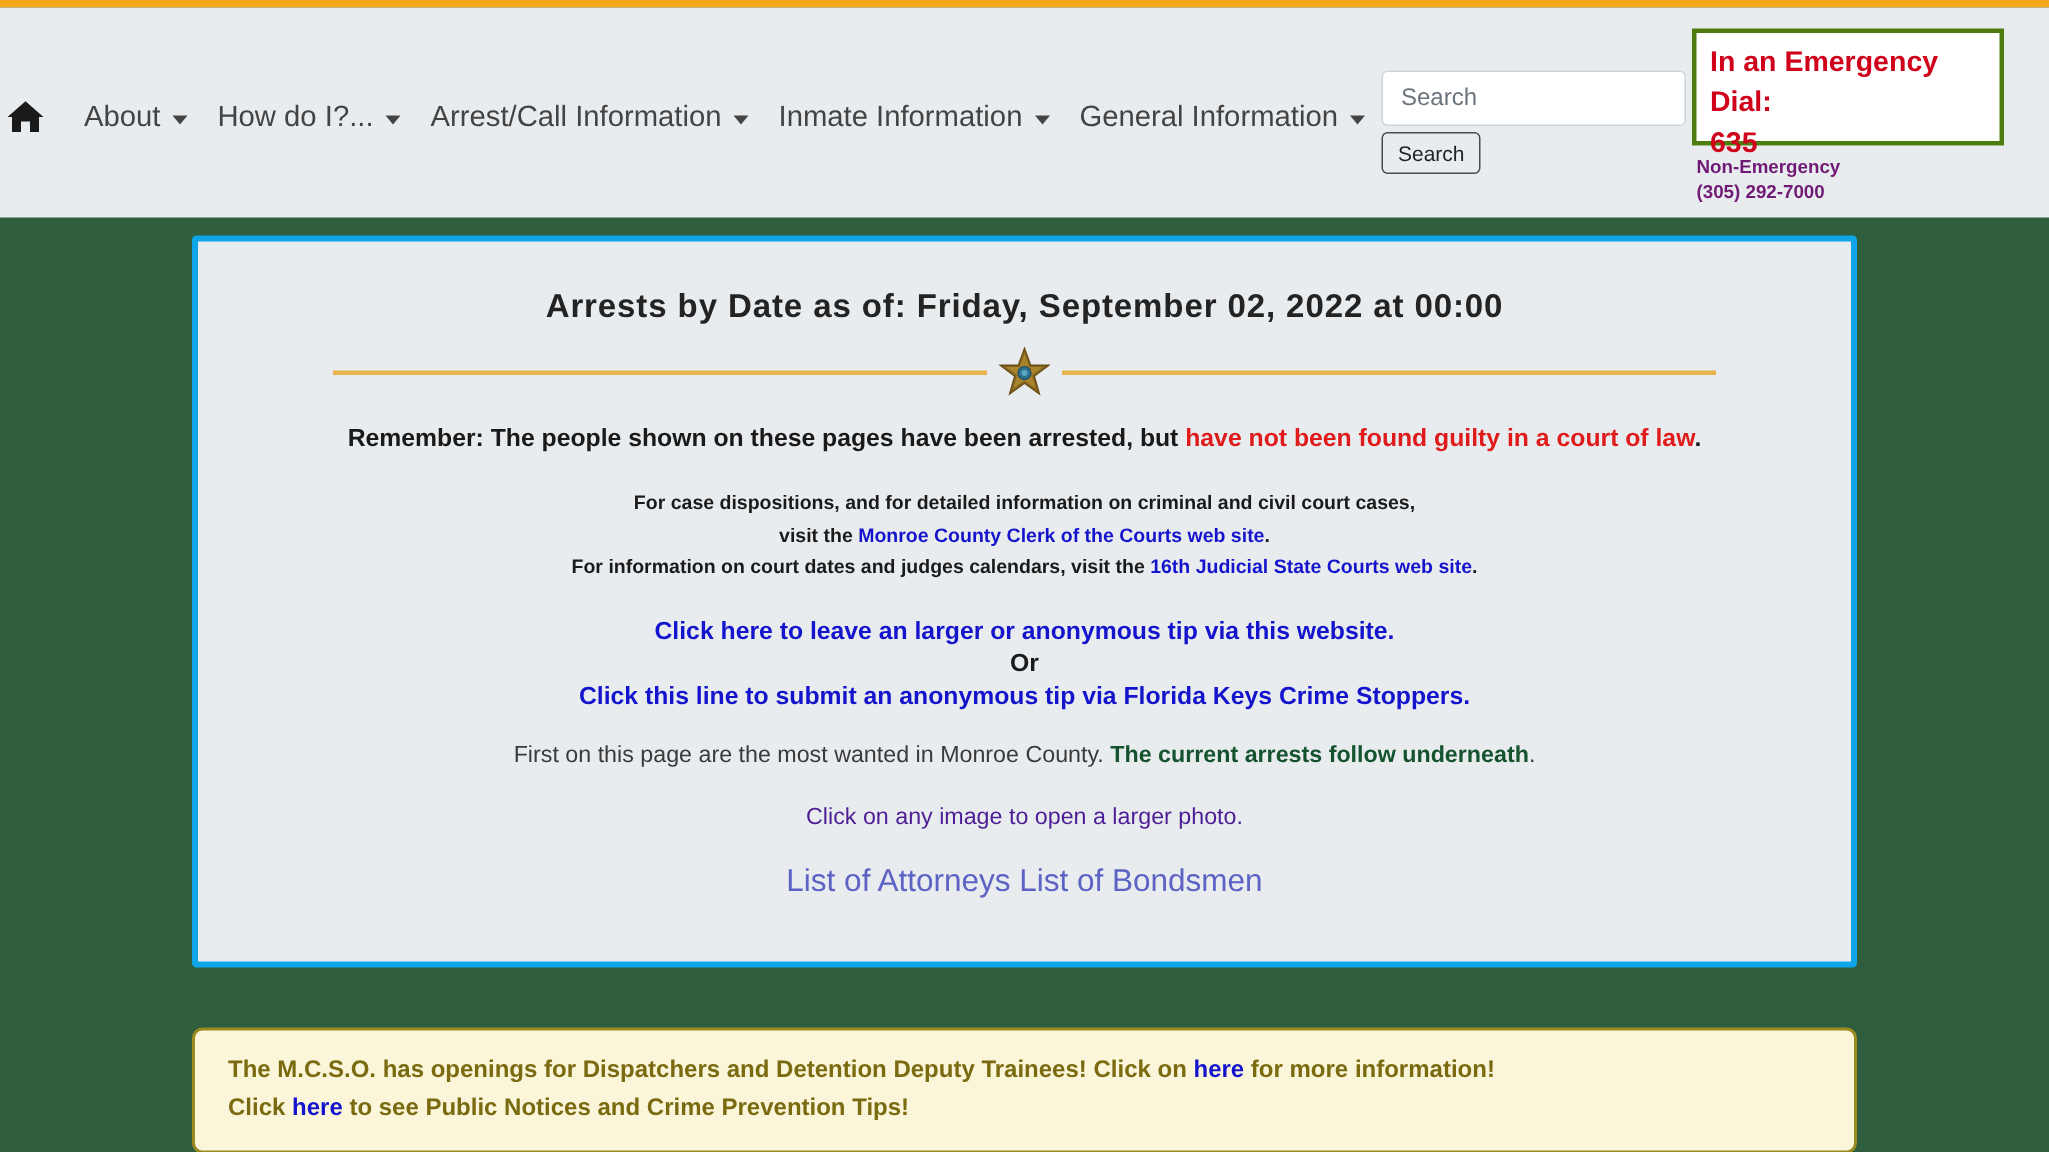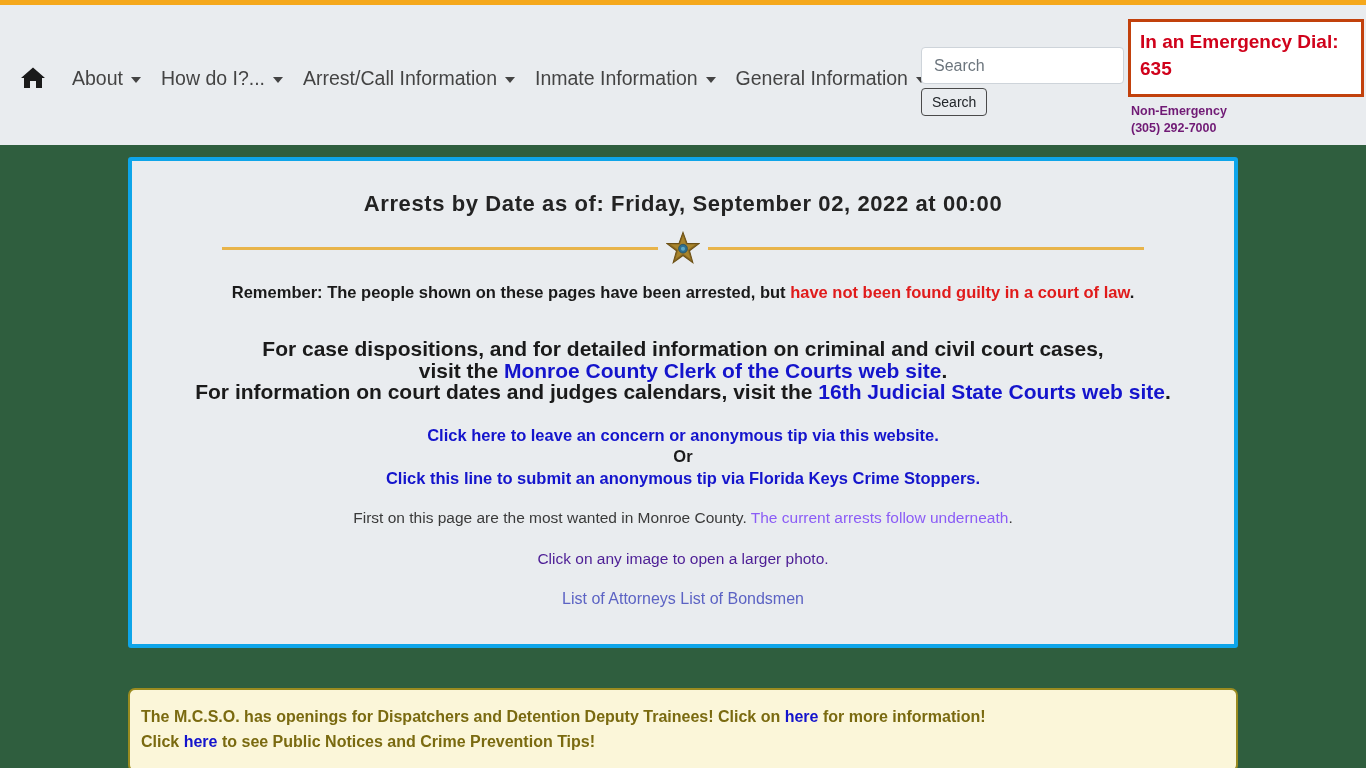--- a/index.html
+++ b/index.html
@@ -21,21 +21,21 @@
   
   .header {
     position: relative;
     background: #E9ECEF;
     height: 140px;
     width: 100%;
   }
 
   .navbar {
     position: absolute;
-    left: 18px;
+    left: 2px;
     top: 58px;
     display: flex;
     align-items: center;
     gap: 0px;
   }
   .home-icon {
     width: 30px; height: 30px;
     display: flex; align-items: center; justify-content: center;
     margin-right: 14px;
     cursor: pointer;
@@ -91,24 +91,24 @@
     font-family: "Liberation Sans", sans-serif;
     color: #212529;
     cursor: pointer;
   }
 
   
   .emergency-box {
     position: absolute;
     left: 1128px;
     top: 14px;
-    width: 236px;
+    width: 208px;
     height: 78px;
     background: #FFFFFF;
-    border: 3px solid #c2410c;
+    border: 3px solid #4d7c0f;
     padding: 6px 9px;
   }
   .emergency-text {
     color: #D0021B;
     font-size: 19px;
     font-weight: bold;
     line-height: 27px;
   }
   .nonemerg {
     position: absolute;
@@ -170,22 +170,22 @@
 
   .lead-line {
     font-size: 16.5px;
     font-weight: bold;
     color: #1A1A1A;
     margin: 18px 0 0;
   }
   .lead-line .red { color: #E01B1B; }
 
   .para-block {
-    margin-top: 36px;
-    font-size: 21px;
+    margin-top: 22px;
+    font-size: 13px;
     font-weight: bold;
     color: #1A1A1A;
     line-height: 21.5px;
   }
   .para-block a, .link-blue {
     color: #1414CC;
     text-decoration: none;
   }
 
   .tip-block {
@@ -196,41 +196,41 @@
     color: #1A1A1A;
   }
   .tip-block .tip-link { color: #1414CC; text-decoration: none; cursor: pointer; }
 
   .sub-line {
     margin-top: 20px;
     font-size: 15.5px;
     color: #3A3A3A;
     font-weight: normal;
   }
-  .sub-line .soft-link { color: #8b5cf6; text-decoration: none; cursor: pointer; }
+  .sub-line .soft-link { color: #14532d; text-decoration: none; cursor: pointer; font-weight: bold; }
 
   .click-line {
     margin-top: 23px;
     font-size: 15.5px;
     color: #4c1d95;
   }
 
   .lists-line {
     margin-top: 22px;
-    font-size: 16px;
+    font-size: 21px;
   }
   .lists-line a { color: #5C63C4; text-decoration: none; cursor: pointer; }
 
   
   .alert-box {
     margin-top: 40px;
     background: #FBF6D9;
     border: 2px solid #9A8B20;
     border-radius: 7px;
-    padding: 14px 11px 16px;
+    padding: 14px 22px 16px;
     color: #7A6A10;
     font-size: 16px;
     font-weight: bold;
     line-height: 25px;
   }
   .alert-box .here-link { color: #1414CC; text-decoration: none; cursor: pointer; }
 </style>
 </head>
 <body>
 
@@ -319,21 +319,21 @@
         <div>
           <span>visit the </span><a href="#" class="link-blue">Monroe County Clerk of the Courts web site</a><span>.</span>
         </div>
         <div>
           <span>For information on court dates and judges calendars, visit the </span><a href="#" class="link-blue">16th Judicial State Courts web site</a><span>.</span>
         </div>
       </div>
 
       <div class="tip-block">
         <div>
-          <span class="tip-link">Click here to leave an concern or anonymous tip via this website.</span>
+          <span class="tip-link">Click here to leave an larger or anonymous tip via this website.</span>
         </div>
         <div>Or</div>
         <div>
           <span class="tip-link">Click this line to submit an anonymous tip via Florida Keys Crime Stoppers.</span>
         </div>
       </div>
 
       <p class="sub-line">
         <span>First on this page are the most wanted in Monroe County. </span><a href="#" class="soft-link">The current arrests follow underneath</a><span>.</span>
       </p>

